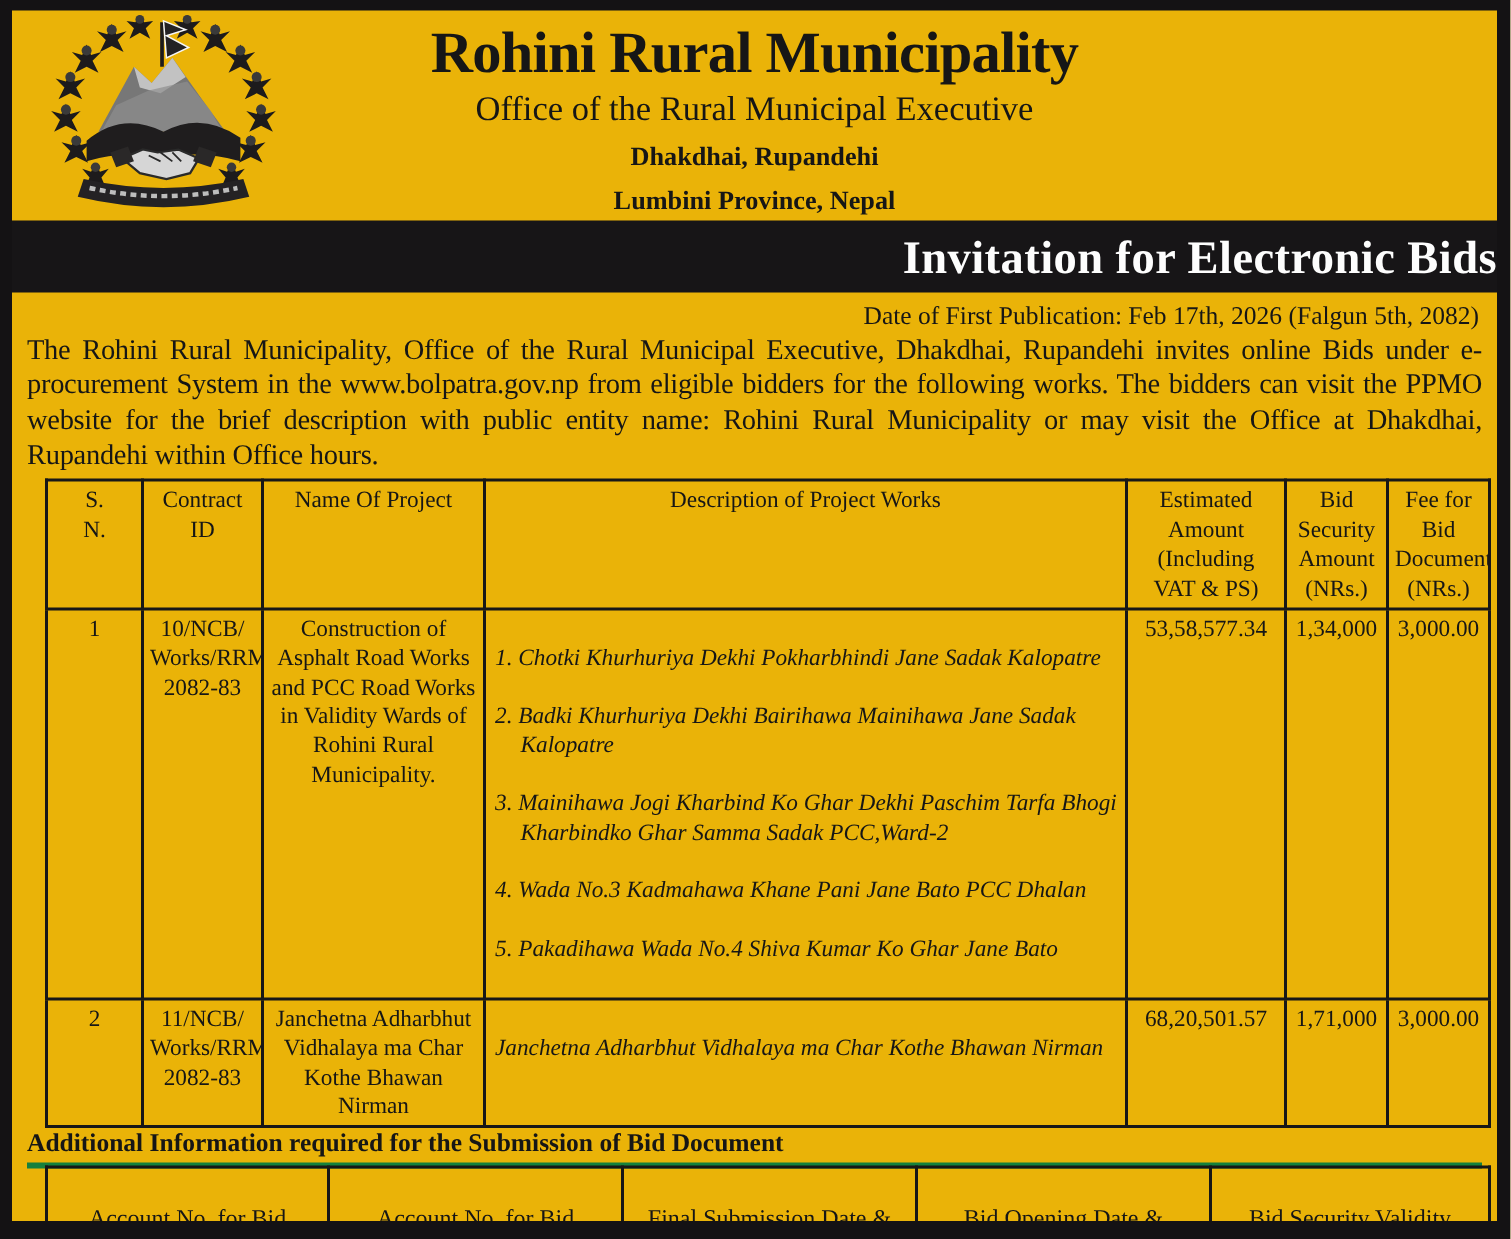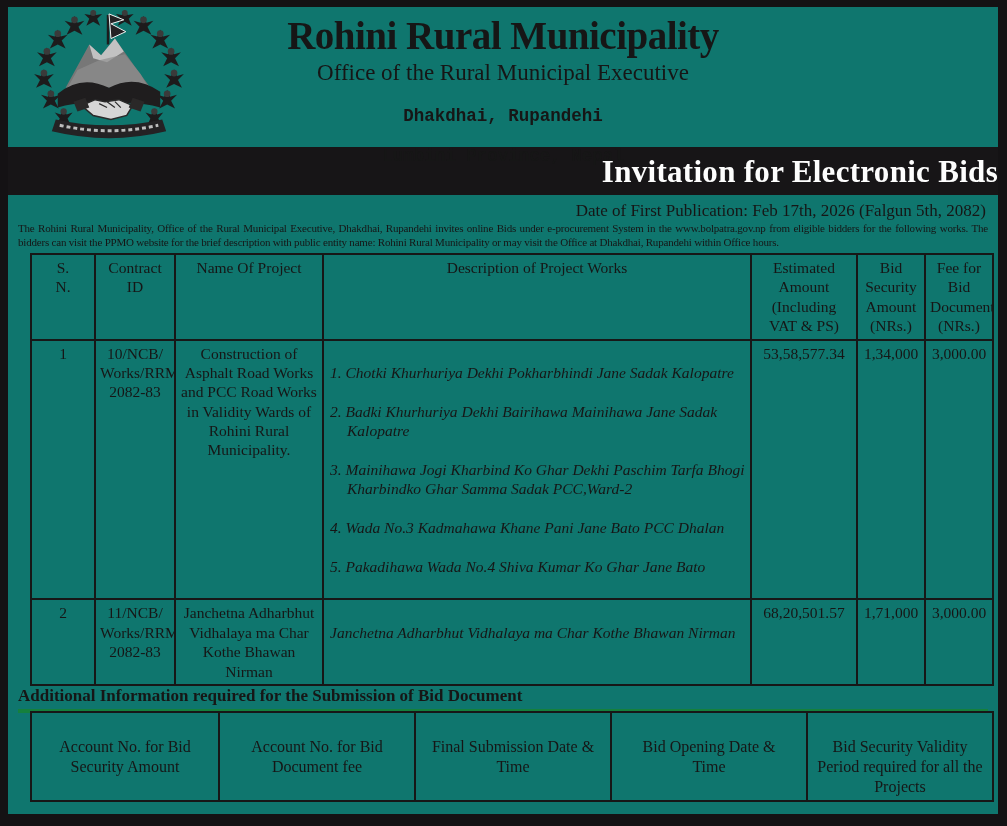--- a/index.html
+++ b/index.html
@@ -11,21 +11,21 @@
     width: 1007px;
     height: 826px;
     background: #141214;
     padding: 7px 9px 12px 8px;
     overflow: hidden;
   }
   .inner {
     position: relative;
     width: 100%;
     height: 100%;
-    background: #0f766e;
+    background: #eab308;
     overflow: hidden;
   }
 
   
   .header-sec {
     position: relative;
     height: 140px;
     text-align: center;
     padding-top: 7px;
   }
@@ -43,22 +43,21 @@
     line-height: 1.12;
   }
   .org-subtitle {
     font-size: 23px;
     font-weight: normal;
     margin-top: 2px;
   }
   .org-addr1, .org-addr2 {
     font-size: 17.5px;
     font-weight: bold;
-    margin-top: 20px;
-    font-family: Liberation Mono, monospace;
+    margin-top: 8px;
   }
 
   
   .banner {
     height: 48px;
     background: #171517;
     color: #fdfdfd;
     text-align: right;
     font-size: 31px;
     font-weight: bold;
@@ -67,21 +66,21 @@
   }
 
   
   .content { padding: 3px 10px 0 10px; }
   .pub-date {
     text-align: right;
     font-size: 17px;
     margin: 3px 2px 0 0;
   }
   .intro {
-    font-size: 11px;
+    font-size: 19px;
     letter-spacing: -0.2px;
     line-height: 1.23;
     text-align: justify;
     margin: 1px 0 4px 0;
   }
 
   
   table {
     border-collapse: collapse;
     table-layout: fixed;

